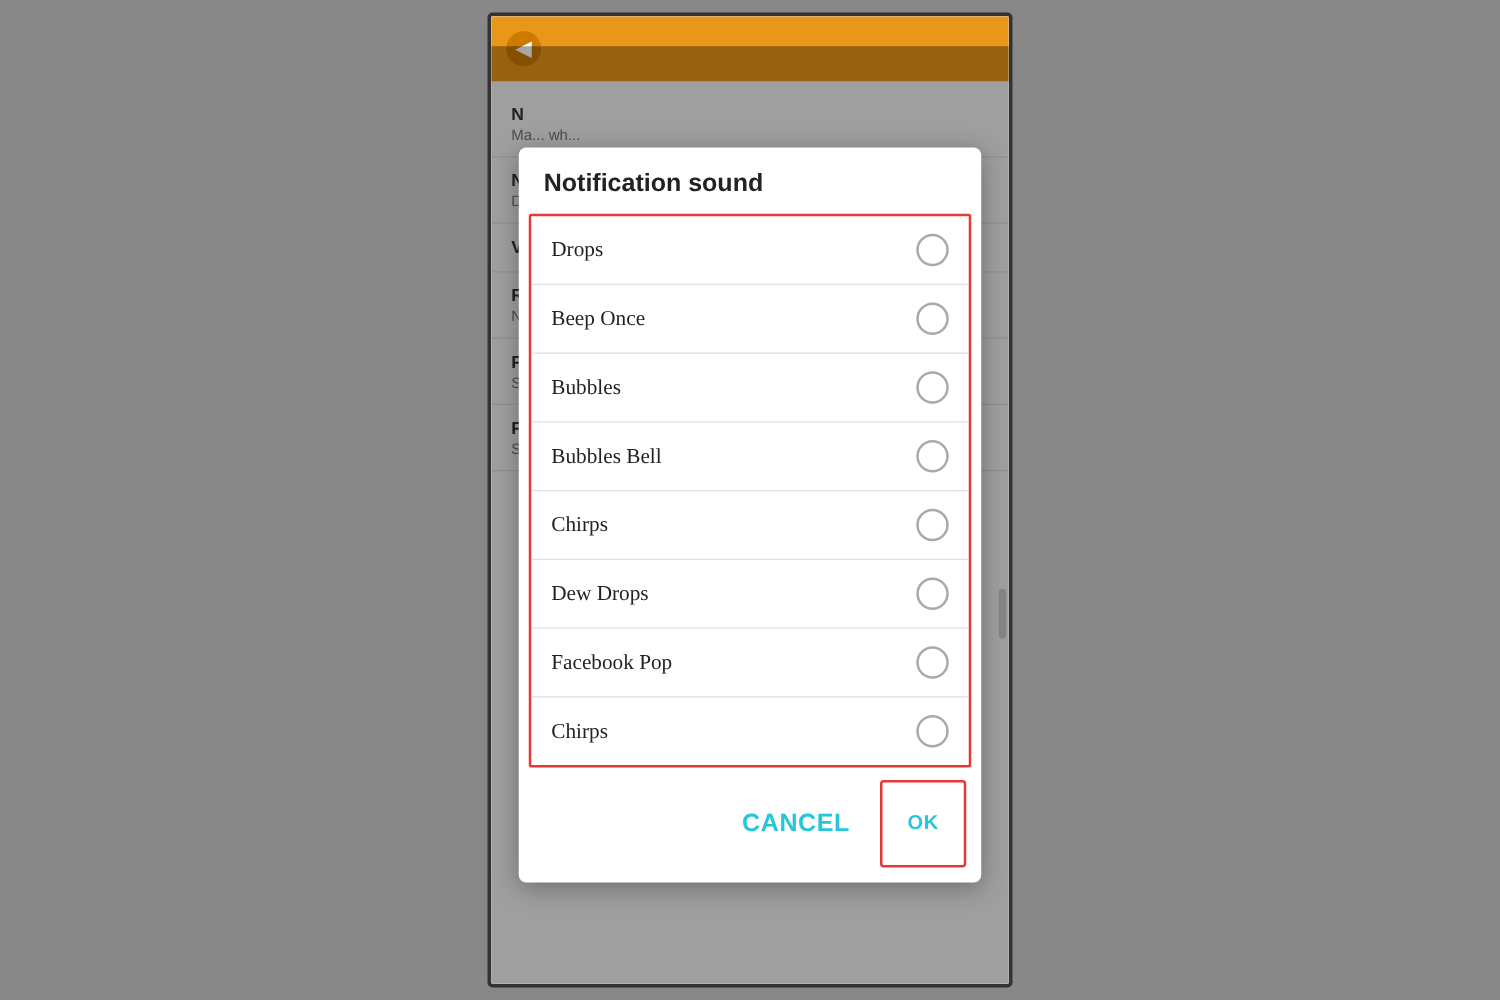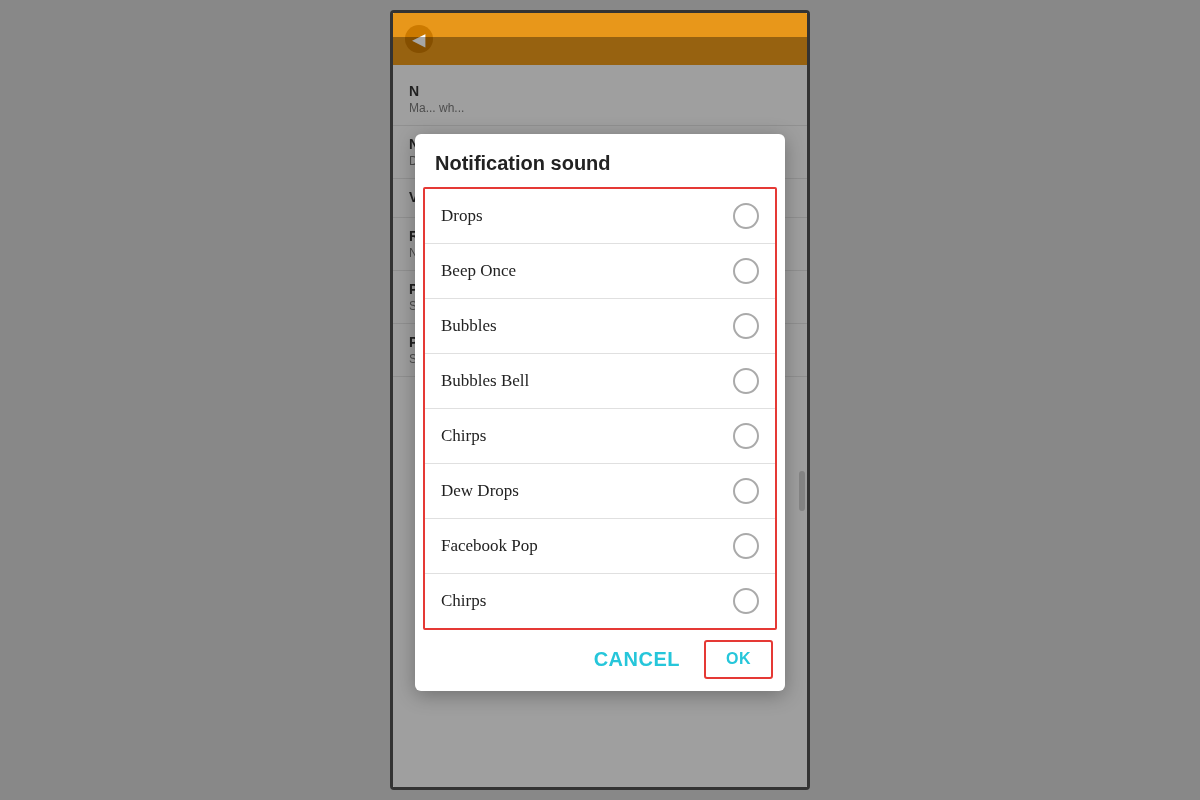--- a/index.html
+++ b/index.html
@@ -194,21 +194,21 @@
       letter-spacing: 0.5px;
       font-family: sans-serif;
     }
 
     .btn-ok {
       background: white;
       border: 2px solid #e53935;
       color: #26c6da;
       font-size: 16px;
       font-weight: bold;
-      padding: 8px 20px;
+      padding: 24px 20px;
       cursor: pointer;
       letter-spacing: 0.5px;
       font-family: sans-serif;
       border-radius: 3px;
     }
   </style>
 </head>
 <body>
 
 <div class="phone-frame">

